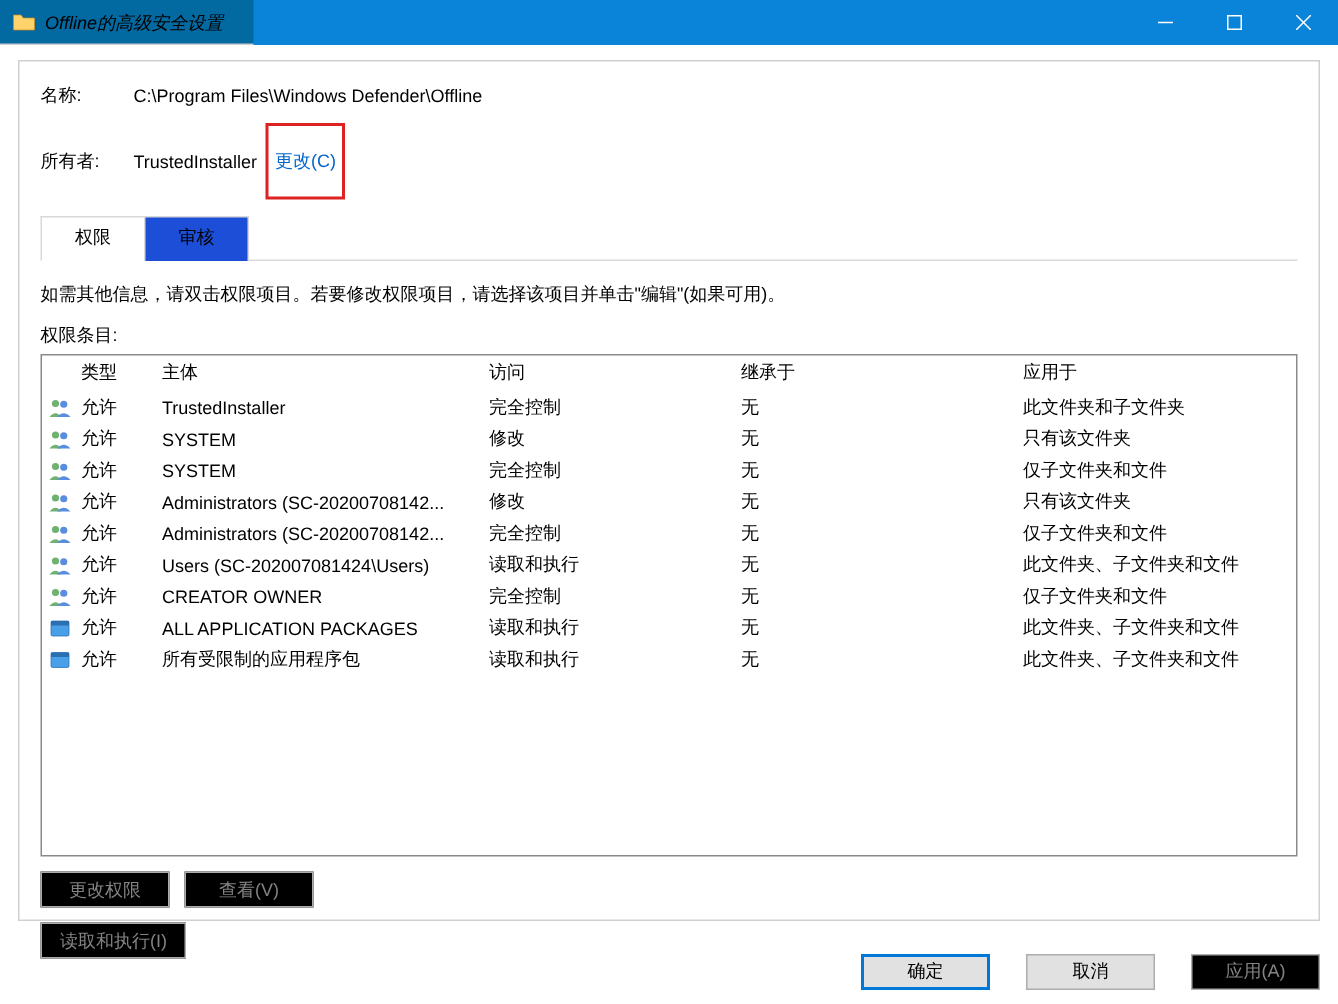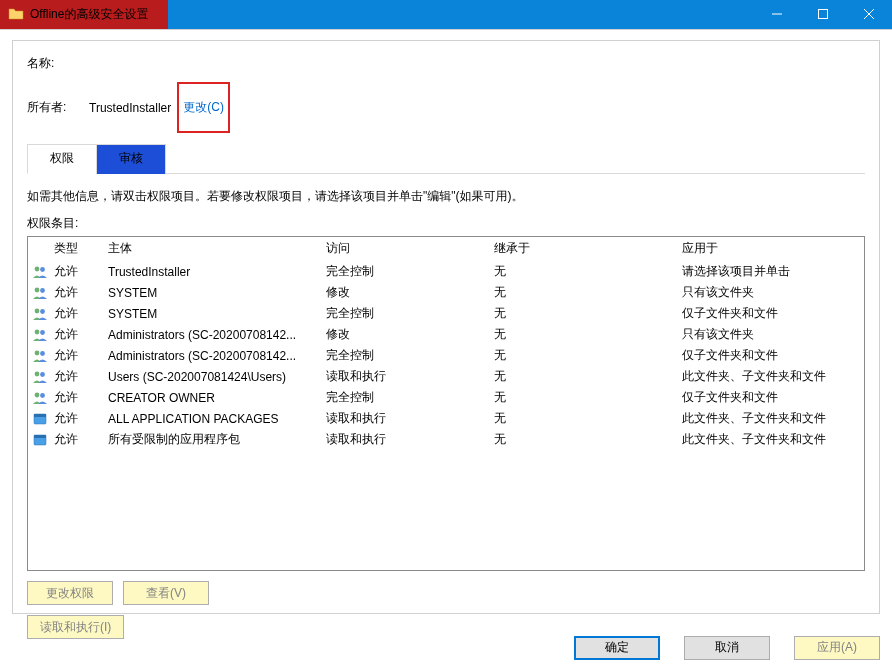--- a/index.html
+++ b/index.html
@@ -8,24 +8,25 @@
     font-family: "Microsoft YaHei", "Segoe UI", Tahoma, sans-serif;
     font-size: 12px;
     background: #fff;
     color: #000;
     width: 892px;
     height: 669px;
     overflow: hidden;
   }
   .titlebar {
     height: 30px;
-    background: #b91c1c;
+    background: #0369a1;
     display: flex;
-    align-items: flex-end;
+    align-items: flex-start;
     border-bottom: 1px solid #d0d0d0;
+    font-style: italic;
   }
   .titlebar .tb-icon {
     width: 16px; height: 16px;
     margin: 0 6px 0 8px;
     display: inline-flex;
   }
   .titlebar .title { flex: 0 0 auto; font-size: 12px; color: #000; }
   .win-btn {
     width: 46px; height: 30px;
     display: flex; align-items: center; justify-content: center;
@@ -94,21 +95,21 @@
   .col-access { width: 168px; flex:0 0 168px; }
   .col-inherit { width: 188px; flex:0 0 188px; }
   .col-applies { flex: 1; }
   .grid-header .col-icon { }
   .grid-row .col-icon { display:flex; align-items:center; }
   .btn-row { display:flex; gap: 10px; margin-top: 10px; }
   .btn {
     min-width: 86px;
     height: 24px;
     border: 1px solid #adadad;
-    background: #fef9c3;
+    background: #000000;
     color: #838383;
     font-size: 12px;
     font-family: inherit;
     display:flex; align-items:center; justify-content:center;
     padding: 0 12px;
   }
   .btn.enabled {
     color: #000;
     background: #e1e1e1;
   }
@@ -172,20 +173,21 @@
       </div>
     </div>
   </div>
 </div>
 
 <div class="content-outer">
   <div class="content-frame">
 
     <div class="row">
       <span class="lbl">名称:</span>
+      <span>C:\Program Files\Windows Defender\Offline</span>
     </div>
 
     <div class="row owner-row">
       <span class="lbl">所有者:</span>
       <span class="owner-name">TrustedInstaller</span>
       <span class="change-link">更改(C)</span>
     </div>
 
     <div class="tabs">
       <div class="tab active">权限</div>
@@ -211,21 +213,21 @@
                 <circle cx="5" cy="5" r="2.4" fill="#6fb26f"></circle>
                 <path d="M1 14 q4-5 8 0" fill="#6fb26f"></path>
                 <circle cx="10.5" cy="5.5" r="2.4" fill="#5a8de0"></circle>
                 <path d="M6 14 q4.5-5 9 0" fill="#5a8de0"></path>
               </svg>
             </div>
             <div class="col-type">允许</div>
             <div class="col-principal">TrustedInstaller</div>
             <div class="col-access">完全控制</div>
             <div class="col-inherit">无</div>
-            <div class="col-applies">请选择该项目并单击</div>
+            <div class="col-applies">此文件夹和子文件夹</div>
           </div>
           <div class="grid-row">
             <div class="col-icon">
               <svg width="16" height="16" viewBox="0 0 16 16">
                 <circle cx="5" cy="5" r="2.4" fill="#6fb26f"></circle>
                 <path d="M1 14 q4-5 8 0" fill="#6fb26f"></path>
                 <circle cx="10.5" cy="5.5" r="2.4" fill="#5a8de0"></circle>
                 <path d="M6 14 q4.5-5 9 0" fill="#5a8de0"></path>
               </svg>
             </div>

